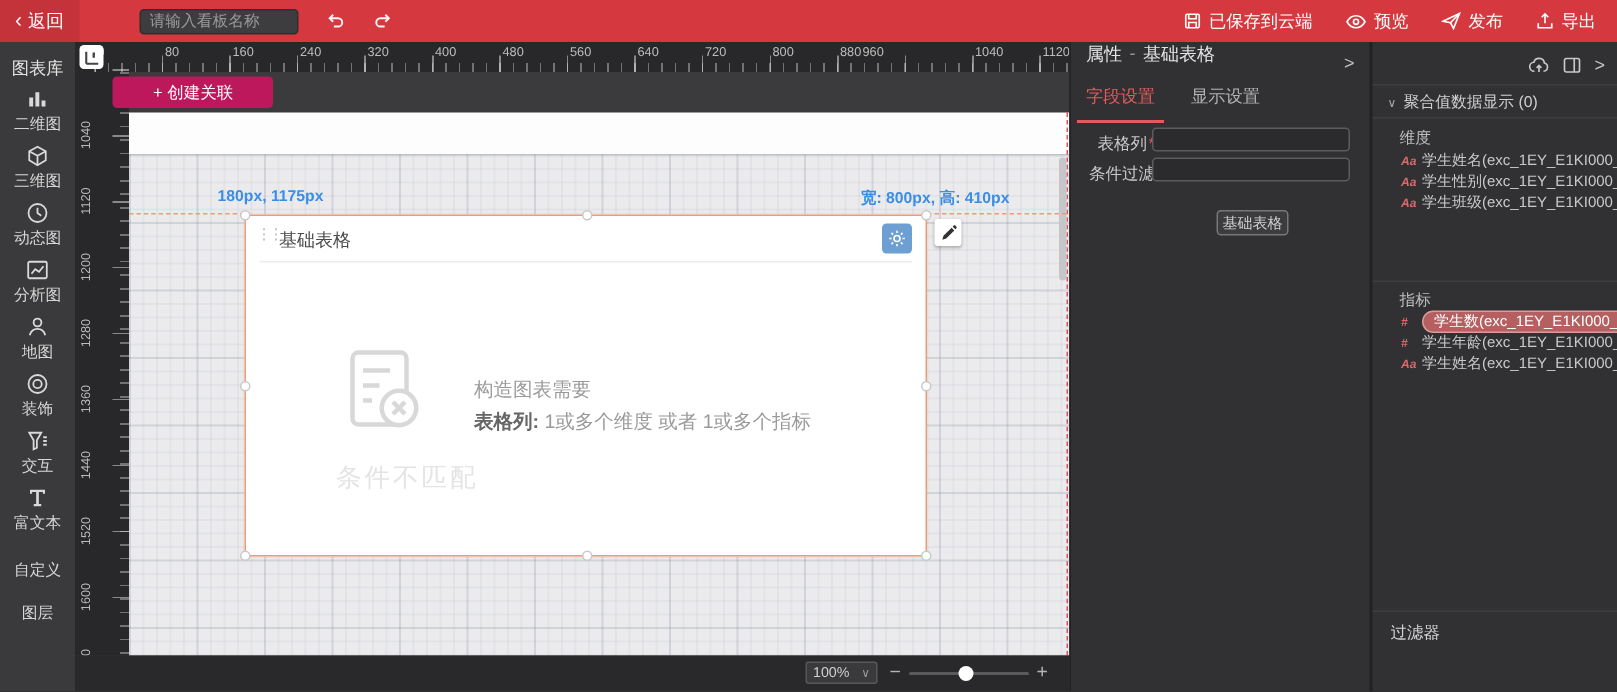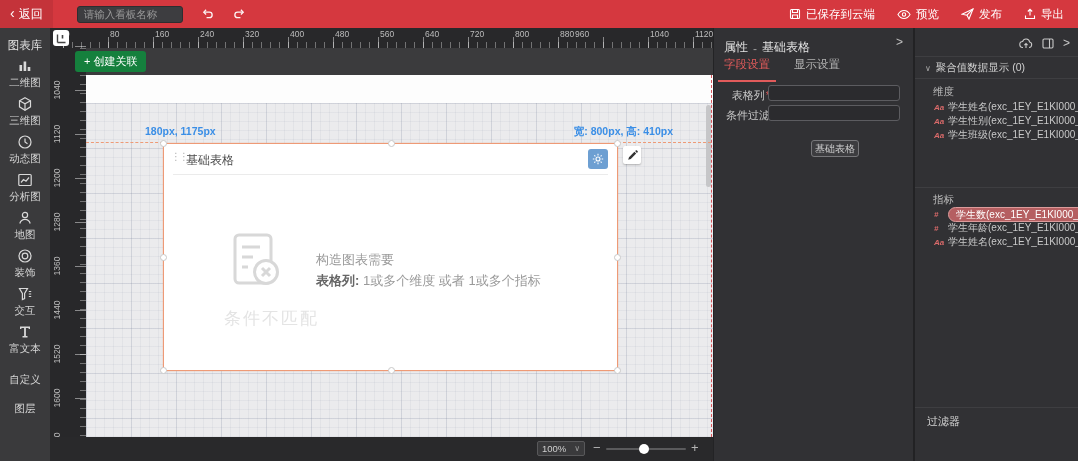--- a/index.html
+++ b/index.html
@@ -5,21 +5,21 @@
   * { margin:0; padding:0; box-sizing:border-box; }
   html,body { width:1078px; height:461px; overflow:hidden; }
   body { font-family:"Liberation Sans","DejaVu Sans",sans-serif; background:#2b2b2d; }
   #app { position:relative; width:1078px; height:461px; background:#2b2b2d; }
   .abs { position:absolute; }
 
   
   .topbar { left:0; top:0; width:1078px; height:28px; background:#d5383f; display:flex; align-items:center; color:#fff; }
   .back { display:flex; align-items:center; gap:4px; padding:0 10px 0 10px; height:28px; font-size:12px; cursor:pointer; background:rgba(0,0,0,.08); }
   .back .chev { font-size:14px; line-height:1; margin-top:-2px; }
-  .board-name { margin-left:24px; width:106px; height:17px; background:#3d3d40; border:1px solid #2e2e30; border-radius:3px; color:#ddd; font-size:10.5px; padding:0 6px; outline:none; }
+  .board-name { margin-left:40px; width:106px; height:17px; background:#3d3d40; border:1px solid #2e2e30; border-radius:3px; color:#ddd; font-size:10.5px; padding:0 6px; outline:none; }
   .board-name::placeholder { color:#9a9a9a; }
   .histbtn { margin-left:14px; width:18px; height:18px; display:flex; align-items:center; justify-content:center; color:#ffffff; opacity:.95; cursor:pointer; }
   .top-right { position:absolute; right:14px; top:0; height:28px; display:flex; align-items:center; gap:22px; }
   .top-item { display:flex; align-items:center; gap:5px; font-size:11.5px; color:#fff; cursor:pointer; white-space:nowrap; }
   .top-item svg { display:block; }
 
   
   .sidebar { left:0; top:28px; width:50px; height:433px; background:#3a3a3c; color:#d6d6d6; }
   .sb-title { position:absolute; top:10px; left:0; width:50px; text-align:center; font-size:11.5px; color:#e2e2e2; }
   .sb-item { position:absolute; left:0; width:50px; text-align:center; cursor:pointer; color:#d6d6d6; }
@@ -36,21 +36,21 @@
     background:repeating-linear-gradient(90deg, rgba(255,255,255,.45) 0 1px, transparent 1px 45px); }
   .htick { position:absolute; top:1px; font-size:8.5px; color:#bcbcbc; }
   .v-ruler { position:absolute; left:0; top:20px; width:36px; height:389px; background:#28282a; }
   .v-ruler .ticks { position:absolute; top:0; bottom:0; right:0; width:6px;
     background:repeating-linear-gradient(180deg, rgba(255,255,255,.35) 0 1px, transparent 1px 9px); }
   .v-ruler .ticks-major { position:absolute; top:-2px; bottom:0; right:0; width:11px;
     background:repeating-linear-gradient(180deg, rgba(255,255,255,.45) 0 1px, transparent 1px 44px); }
   .vtick { position:absolute; left:-8px; width:30px; text-align:center; transform:rotate(-90deg); font-size:8.5px; color:#bcbcbc; }
   .corner-icon { position:absolute; left:3px; top:2px; width:16px; height:16px; background:#fff; border-radius:3px; display:flex; align-items:center; justify-content:center; cursor:pointer; }
   .create-strip { position:absolute; left:36px; top:20px; width:627px; height:27px; background:#3b3b3d; }
-  .btn-create { position:absolute; left:25px; top:23px; background:#15803d; color:#fff; font-size:11px; padding:3px 9px; border-radius:3px; border:none; cursor:pointer; }
+  .btn-create { position:absolute; left:25px; top:23px; background:#be185d; color:#fff; font-size:11px; padding:3px 27px; border-radius:3px; border:none; cursor:pointer; }
   .white-strip { position:absolute; left:36px; top:47px; width:627px; height:28px; background:#fdfdfd; }
   .grid { position:absolute; left:36px; top:75px; width:627px; height:334px; background-color:#ebebed;
     background-image:
       linear-gradient(rgba(110,120,145,.15) 1px, transparent 1px),
       linear-gradient(90deg, rgba(110,120,145,.15) 1px, transparent 1px),
       linear-gradient(rgba(110,120,145,.07) 1px, transparent 1px),
       linear-gradient(90deg, rgba(110,120,145,.07) 1px, transparent 1px);
     background-size:45px 45px,45px 45px,9px 9px,9px 9px; }
   .v-scroll-thumb { position:absolute; left:656px; top:77px; width:5px; height:82px; background:#c6c6c8; border-radius:3px; cursor:pointer; }
   .canvas-edge { position:absolute; left:661px; top:47px; height:362px; width:0; border-left:1px dashed #d5383f; opacity:.85; }
@@ -76,21 +76,21 @@
   .zoom-select { position:absolute; left:487px; top:4px; width:48px; height:15px; background:#3a3a3c; border:1px solid #58585a; border-radius:2px; color:#cfcfcf; font-size:9.5px; display:flex; align-items:center; justify-content:space-between; padding:0 4px; cursor:pointer; }
   .zoom-minus,.zoom-plus { position:absolute; top:3px; color:#b5b5b5; font-size:13px; cursor:pointer; }
   .zoom-minus { left:543px; } .zoom-plus { left:641px; }
   .zoom-track { position:absolute; left:556px; top:11px; width:80px; height:2px; background:#5a5a5c; border-radius:1px; cursor:pointer; }
   .zoom-thumb { position:absolute; left:33px; top:-4px; width:10px; height:10px; background:#fff; border-radius:50%; }
 
   
   .panel { top:28px; height:433px; background:#313134; color:#d8d8d8; }
   .props { left:713px; width:200px; border-left:1px solid #232325; }
   .datap { left:913px; width:165px; border-left:2px solid #222224; }
-  .p-header { position:absolute; left:0; top:0; right:0; height:28px; display:flex; align-items:flex-end; padding:0 10px; font-size:12px; color:#e3e3e3; }
+  .p-header { position:absolute; left:0; top:0; right:0; height:28px; display:flex; align-items:flex-start; padding:0 10px; font-size:12px; color:#e3e3e3; }
   .p-chevron { position:absolute; right:10px; top:7px; font-size:12px; color:#c0c0c0; cursor:pointer; }
   .tab { position:absolute; top:26px; font-size:11.5px; padding:3px 6px 8px; cursor:pointer; color:#b3b3b3; }
   .tab.active { color:#e25b5b; border-bottom:2px solid #e25b5b; }
   .f-label { position:absolute; width:52px; text-align:right; font-size:11px; color:#c9c9c9; }
   .f-label .req { color:#e25b5b; margin-left:1px; }
   .f-input { position:absolute; left:54px; width:132px; height:16px; background:#2b2b2e; border:1px solid #5c5c60; border-radius:3px; color:#ddd; font-size:10px; padding:0 5px; outline:none; }
   .btn-clear { position:absolute; left:97px; top:112px; width:48px; height:17px; background:#3c3c3f; border:1px solid #77777a; border-radius:3px; color:#cfcfcf; font-size:10px; cursor:pointer; }
 
   .dp-divider { position:absolute; left:0; right:0; border-top:1px solid #3e3e41; }
   .dp-row { position:absolute; left:10px; right:8px; display:flex; align-items:center; gap:5px; font-size:10.5px; color:#cfcfcf; cursor:pointer; }

